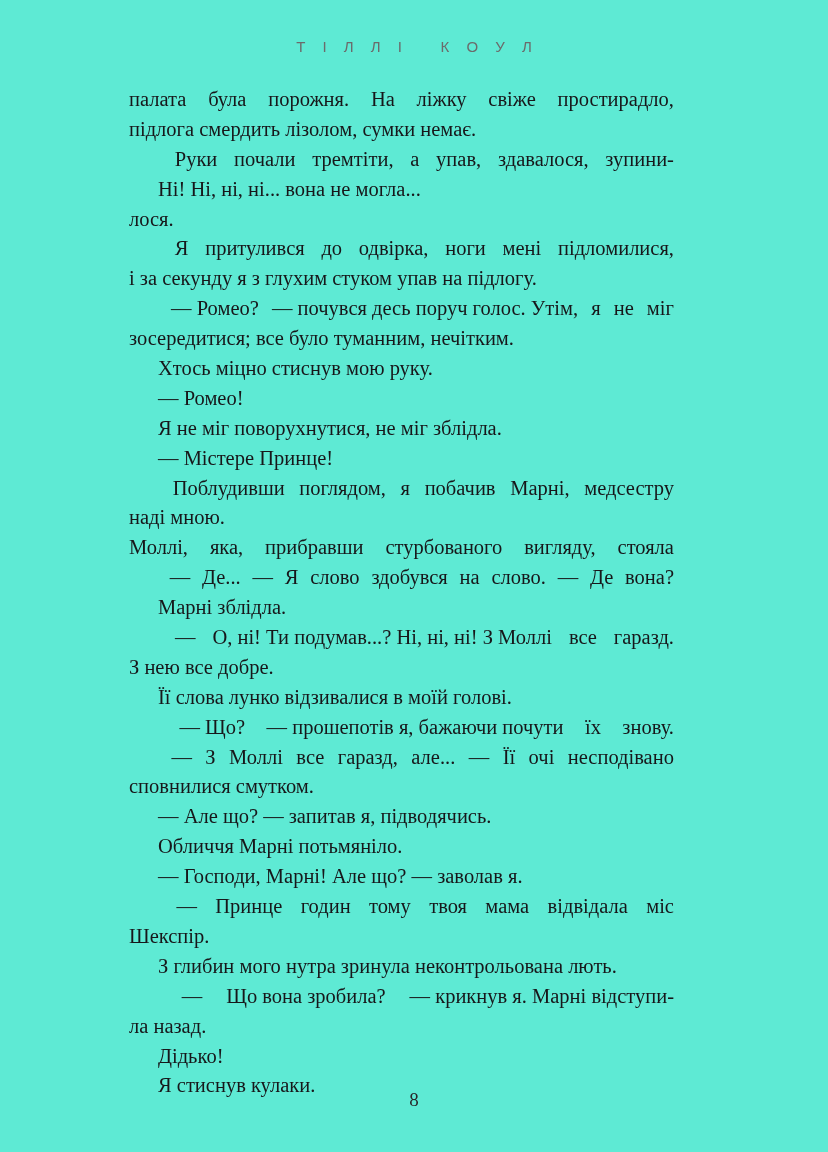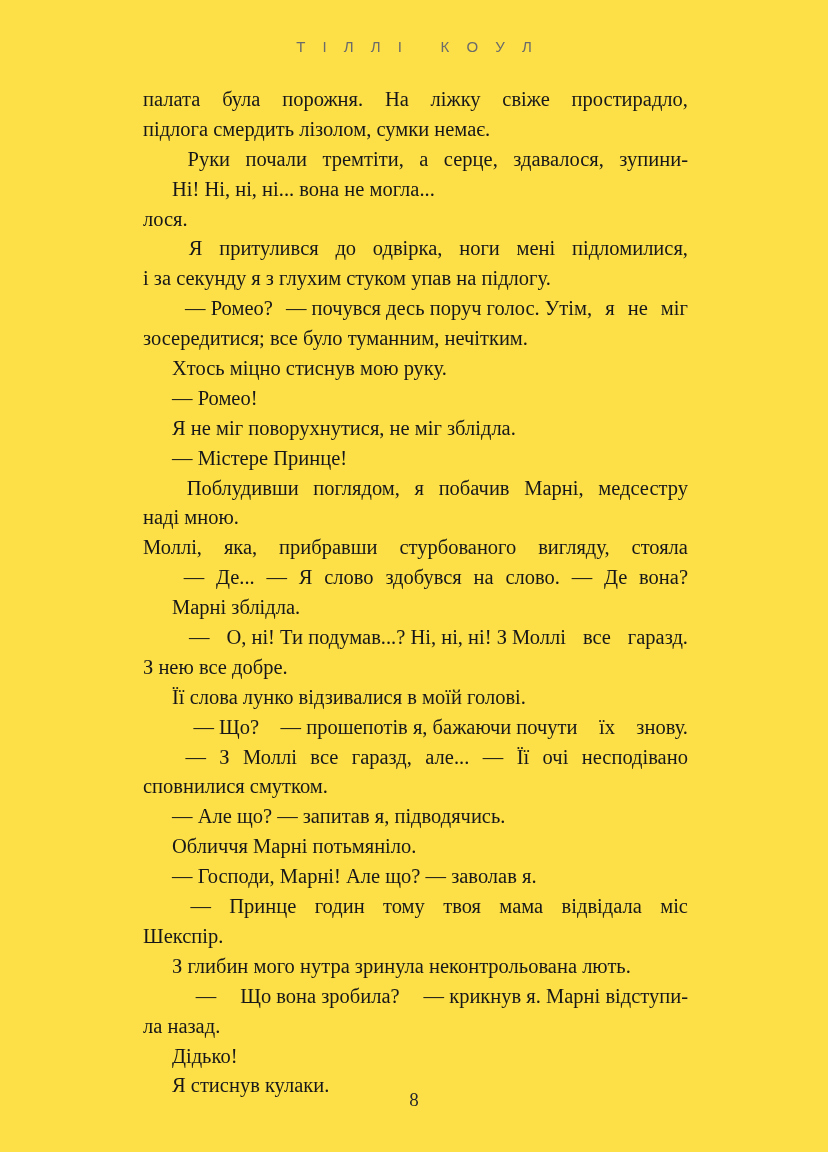--- a/index.html
+++ b/index.html
@@ -4,21 +4,21 @@
 <style>
   html, body {
     margin: 0;
     padding: 0;
     background: #ffffff;
   }
   .page {
     position: relative;
     width: 828px;
     height: 1152px;
-    background: #fde047;
+    background: #5eead4;
     overflow: hidden;
     font-family: "Liberation Serif", "DejaVu Serif", serif;
   }
 
   
   .running-header {
     position: absolute;
     top: 38px;
     left: 0;
     width: 828px;
@@ -29,21 +29,21 @@
     color: #6b6b6b;
     font-family: "Liberation Sans", "DejaVu Sans", sans-serif;
     font-weight: 400;
     white-space: pre;
   }
 
   
   .text-block {
     position: absolute;
     top: 88px;
-    left: 143px;
+    left: 129px;
     width: 545px;
   }
 
   
   .line {
     width: 545px;
     height: 29.9px;
     font-size: 20.5px;
     color: #17171a;
     white-space: nowrap;
@@ -97,21 +97,21 @@
         <span class="w">свіже</span>
         <span class="w">простирадло,</span>
       </div>
       <div class="line flush"><span>підлога смердить лізолом, сумки немає.</span></div>
       <div class="line just">
         <span class="indent"></span>
         <span class="w">Руки</span>
         <span class="w">почали</span>
         <span class="w">тремтіти,</span>
         <span class="w">а</span>
-        <span class="w">серце,</span>
+        <span class="w">упав,</span>
         <span class="w">здавалося,</span>
         <span class="w">зупини-</span>
       </div>
       <div class="line flush"><span class="indent"></span><span>Ні! Ні, ні, ні... вона не могла...</span></div>
       <div class="line flush"><span>лося.</span></div>
       <div class="line just">
         <span class="indent"></span>
         <span class="w">Я</span>
         <span class="w">притулився</span>
         <span class="w">до</span>

